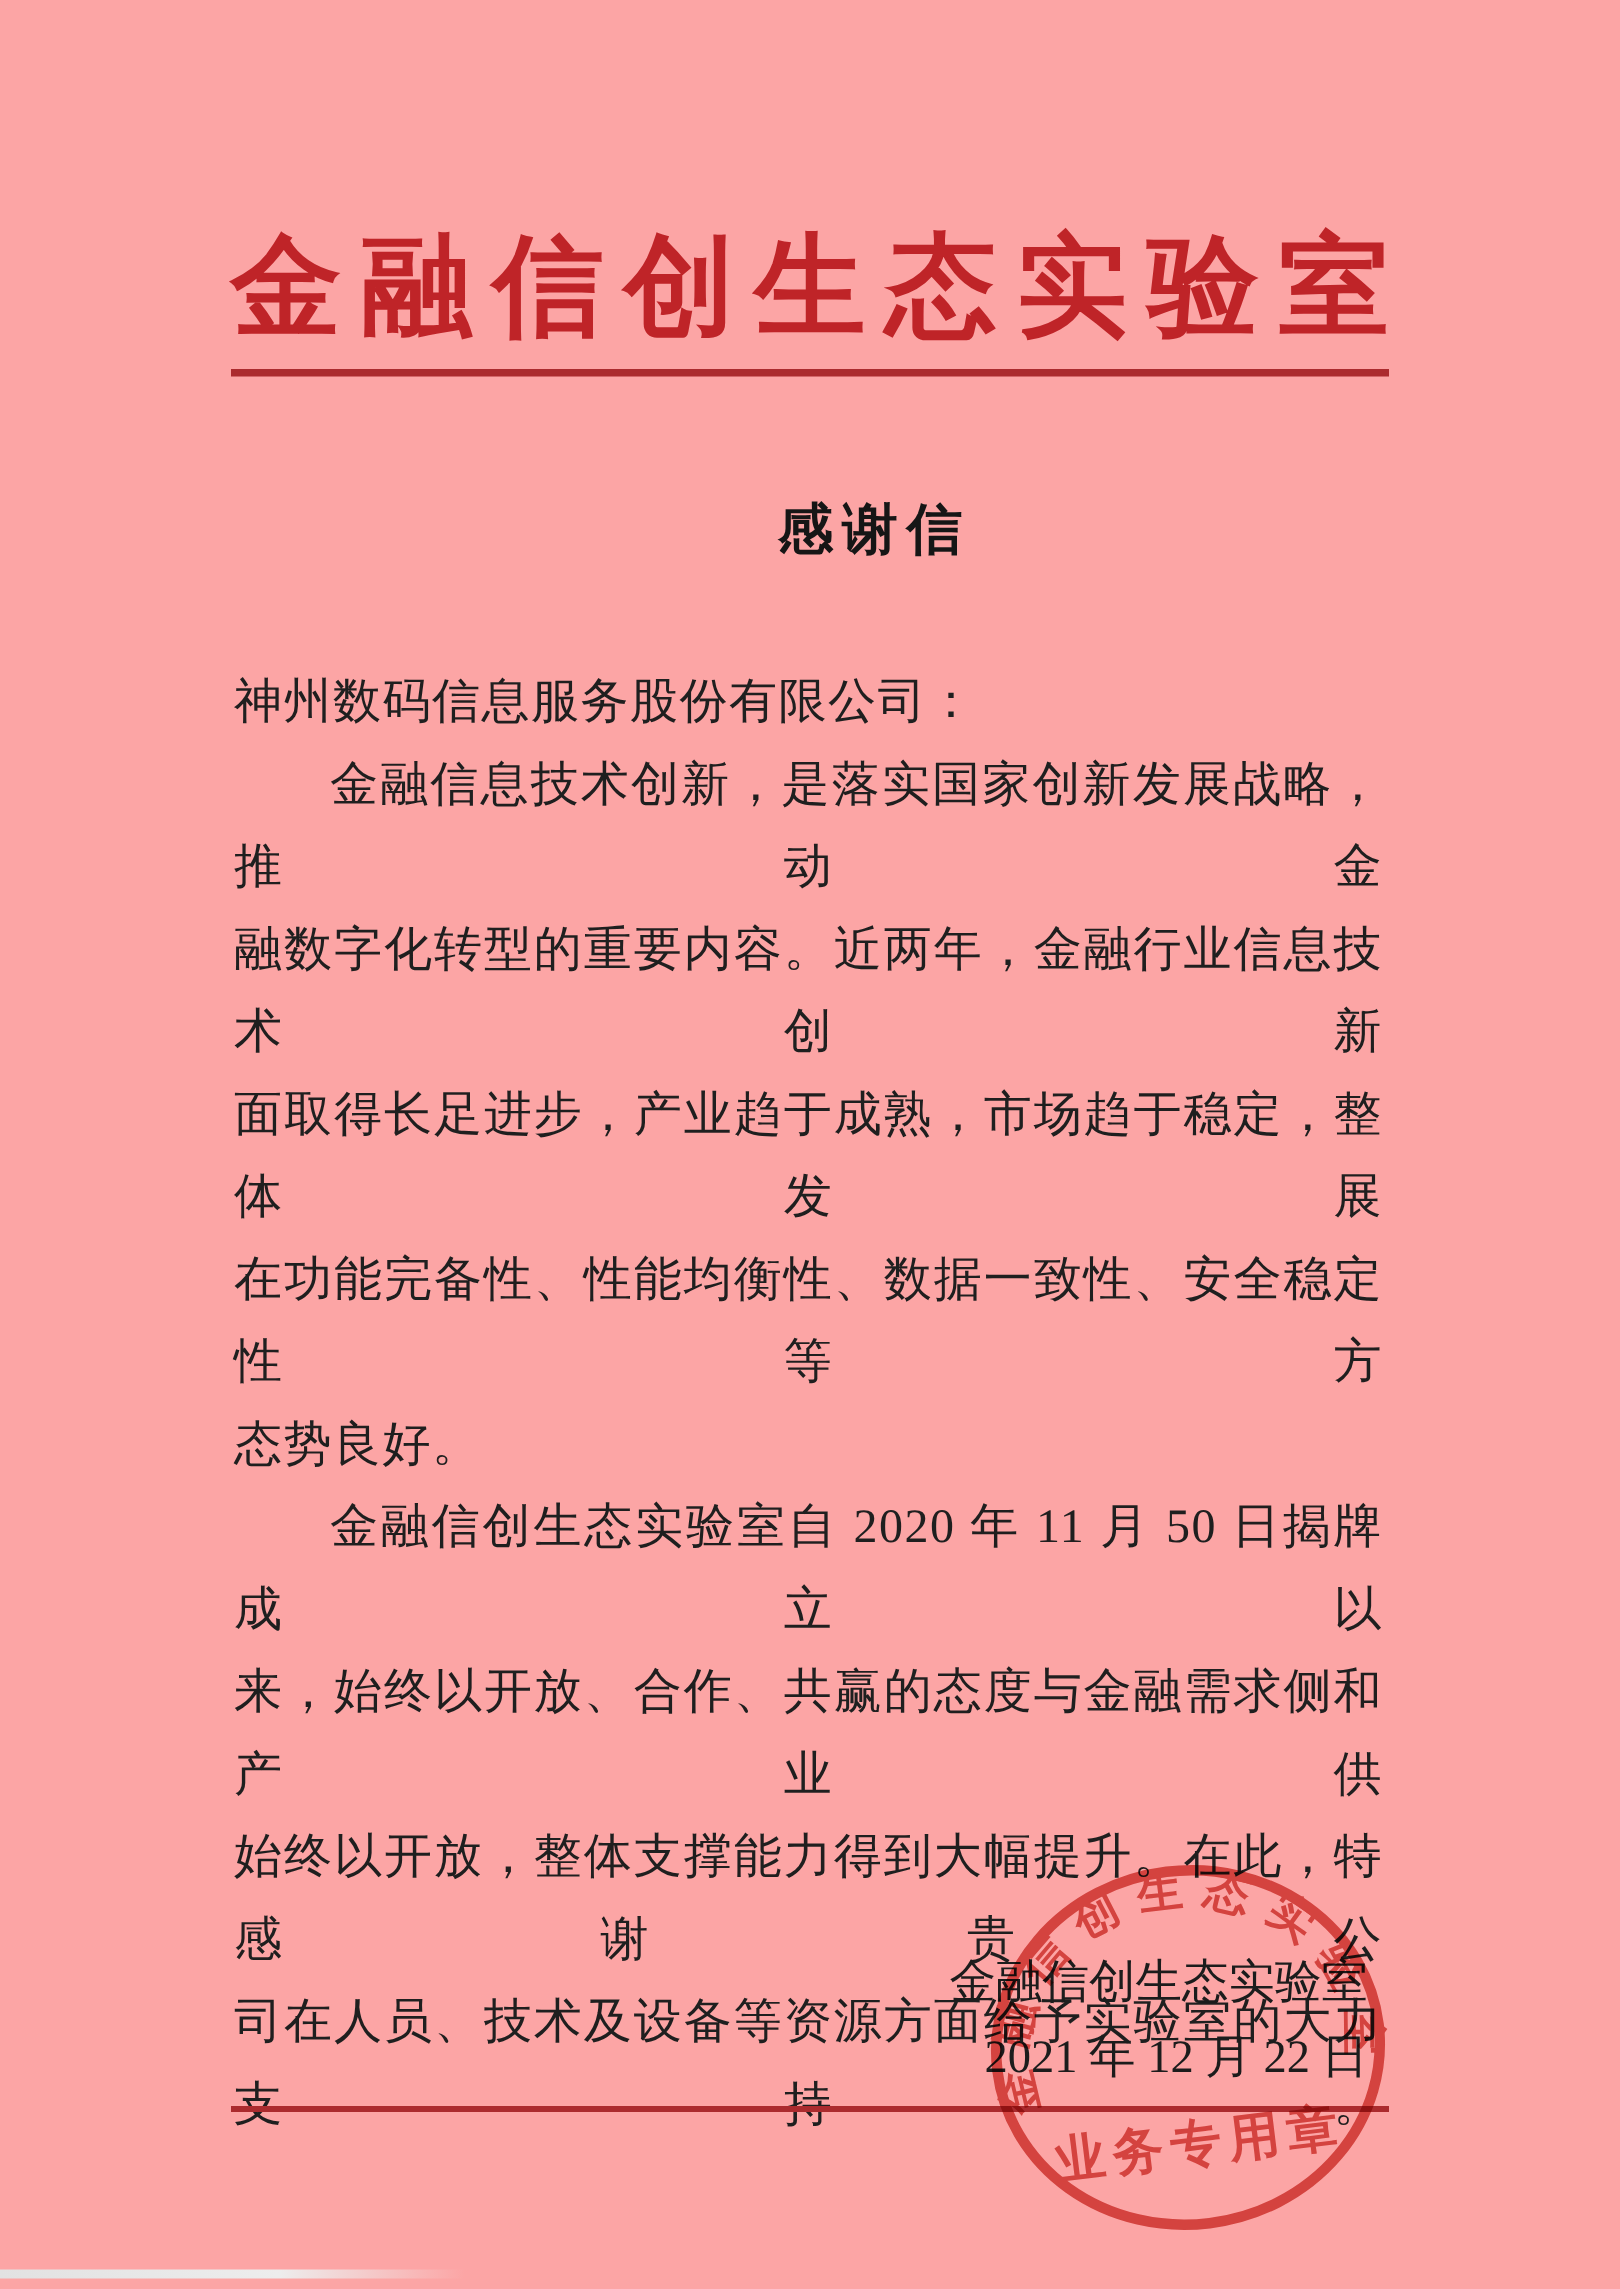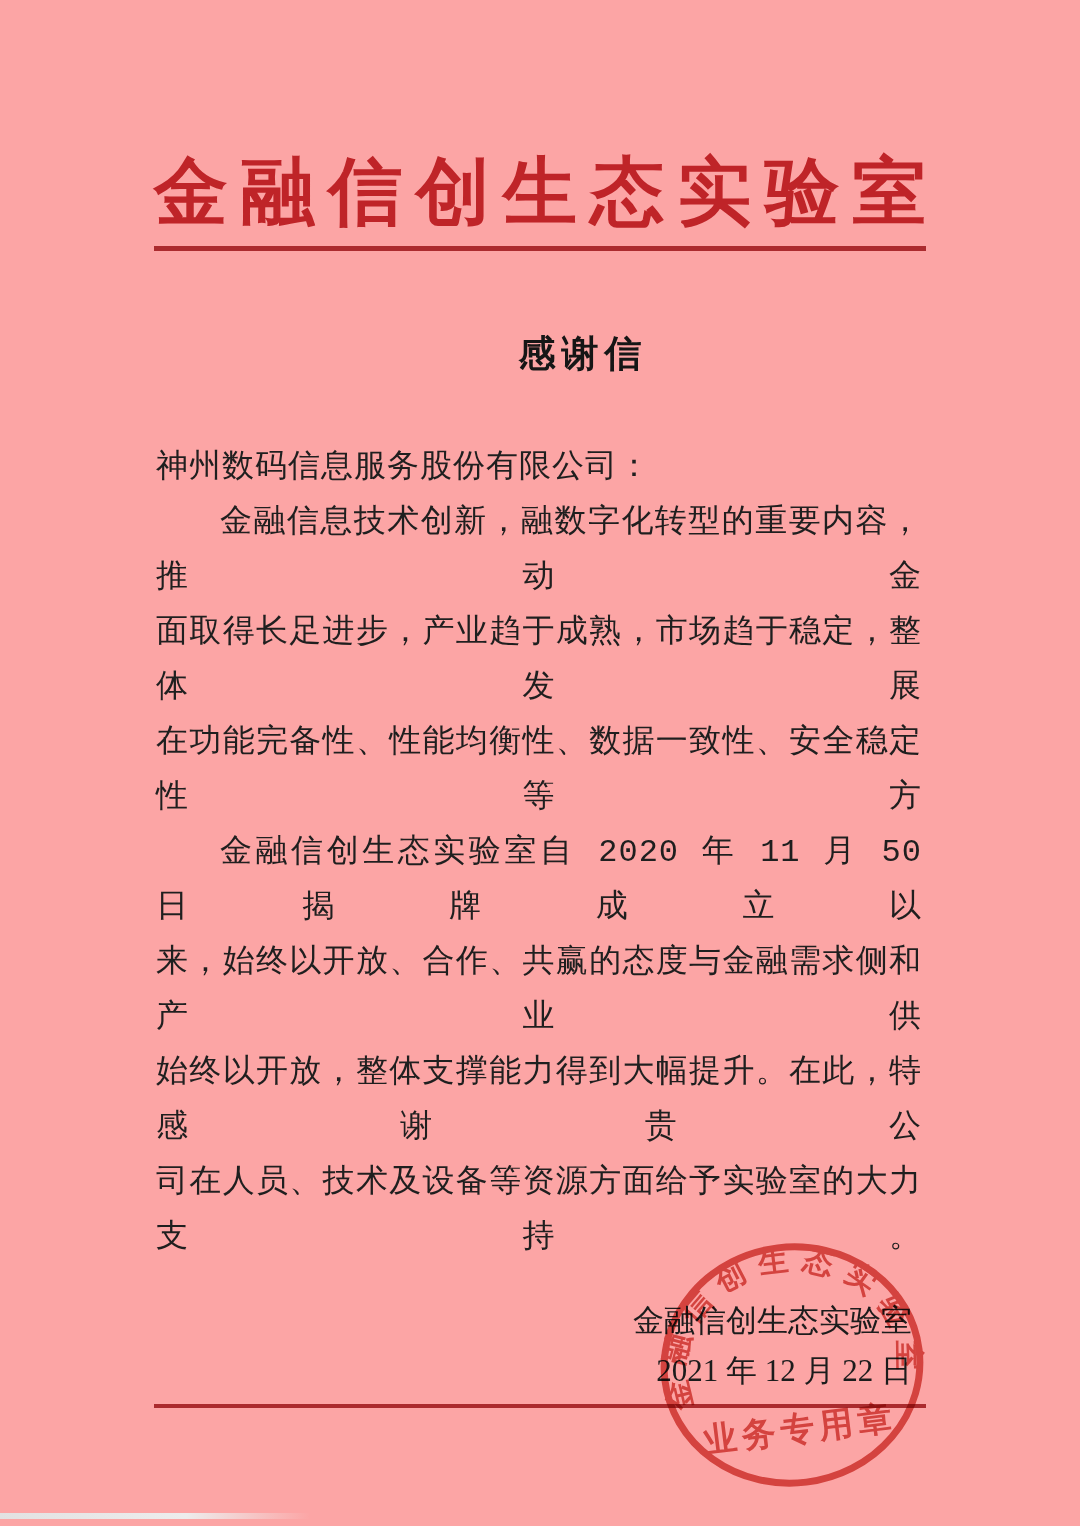--- a/index.html
+++ b/index.html
@@ -39,21 +39,20 @@
   .body-block {
     position:absolute; top:440px; left:156px; width:766px;
     font-size:32px;
   }
   .line {
     line-height:55px;
     text-align:justify;
     text-align-last:justify;
     text-justify:inter-character;
     letter-spacing:1px;
-    font-family:Liberation Mono, monospace;
   }
   .line.short { text-align:left; text-align-last:left; }
   .line.indent { text-indent:64px; }
   
   .sig-block {
     position:absolute; top:1296px; right:168px;
     text-align:right;
     font-size:31px; line-height:50px;
     color:#1c1c1c;
     white-space:nowrap;
@@ -78,23 +77,25 @@
 
 <div class="page">
 
   <div class="masthead">金融信创生态实验室</div>
   <div class="rule rule-top"></div>
 
   <div class="letter-title">感谢信</div>
 
   <div class="body-block">
     <div class="line short">神州数码信息服务股份有限公司：</div>
-    <div class="line indent">金融信息技术创新，融数字化转型的重要内容，推动金</div>
+    <div class="line indent">金融信息技术创新，是落实国家创新发展战略，推动金</div>
+    <div class="line">融数字化转型的重要内容。近两年，金融行业信息技术创新</div>
     <div class="line">面取得长足进步，产业趋于成熟，市场趋于稳定，整体发展</div>
     <div class="line">在功能完备性、性能均衡性、数据一致性、安全稳定性等方</div>
+    <div class="line short">态势良好。</div>
     <div class="line indent">金融信创生态实验室自 2020 年 11 月 50 日揭牌成立以</div>
     <div class="line">来，始终以开放、合作、共赢的态度与金融需求侧和产业供</div>
     <div class="line">始终以开放，整体支撑能力得到大幅提升。在此，特感谢贵公</div>
     <div class="line">司在人员、技术及设备等资源方面给予实验室的大力支持。</div>
 
   </div>
 
   <div class="sig-block">
     <div>金融信创生态实验室</div>
     <div>2021 年 12 月 22 日</div>

